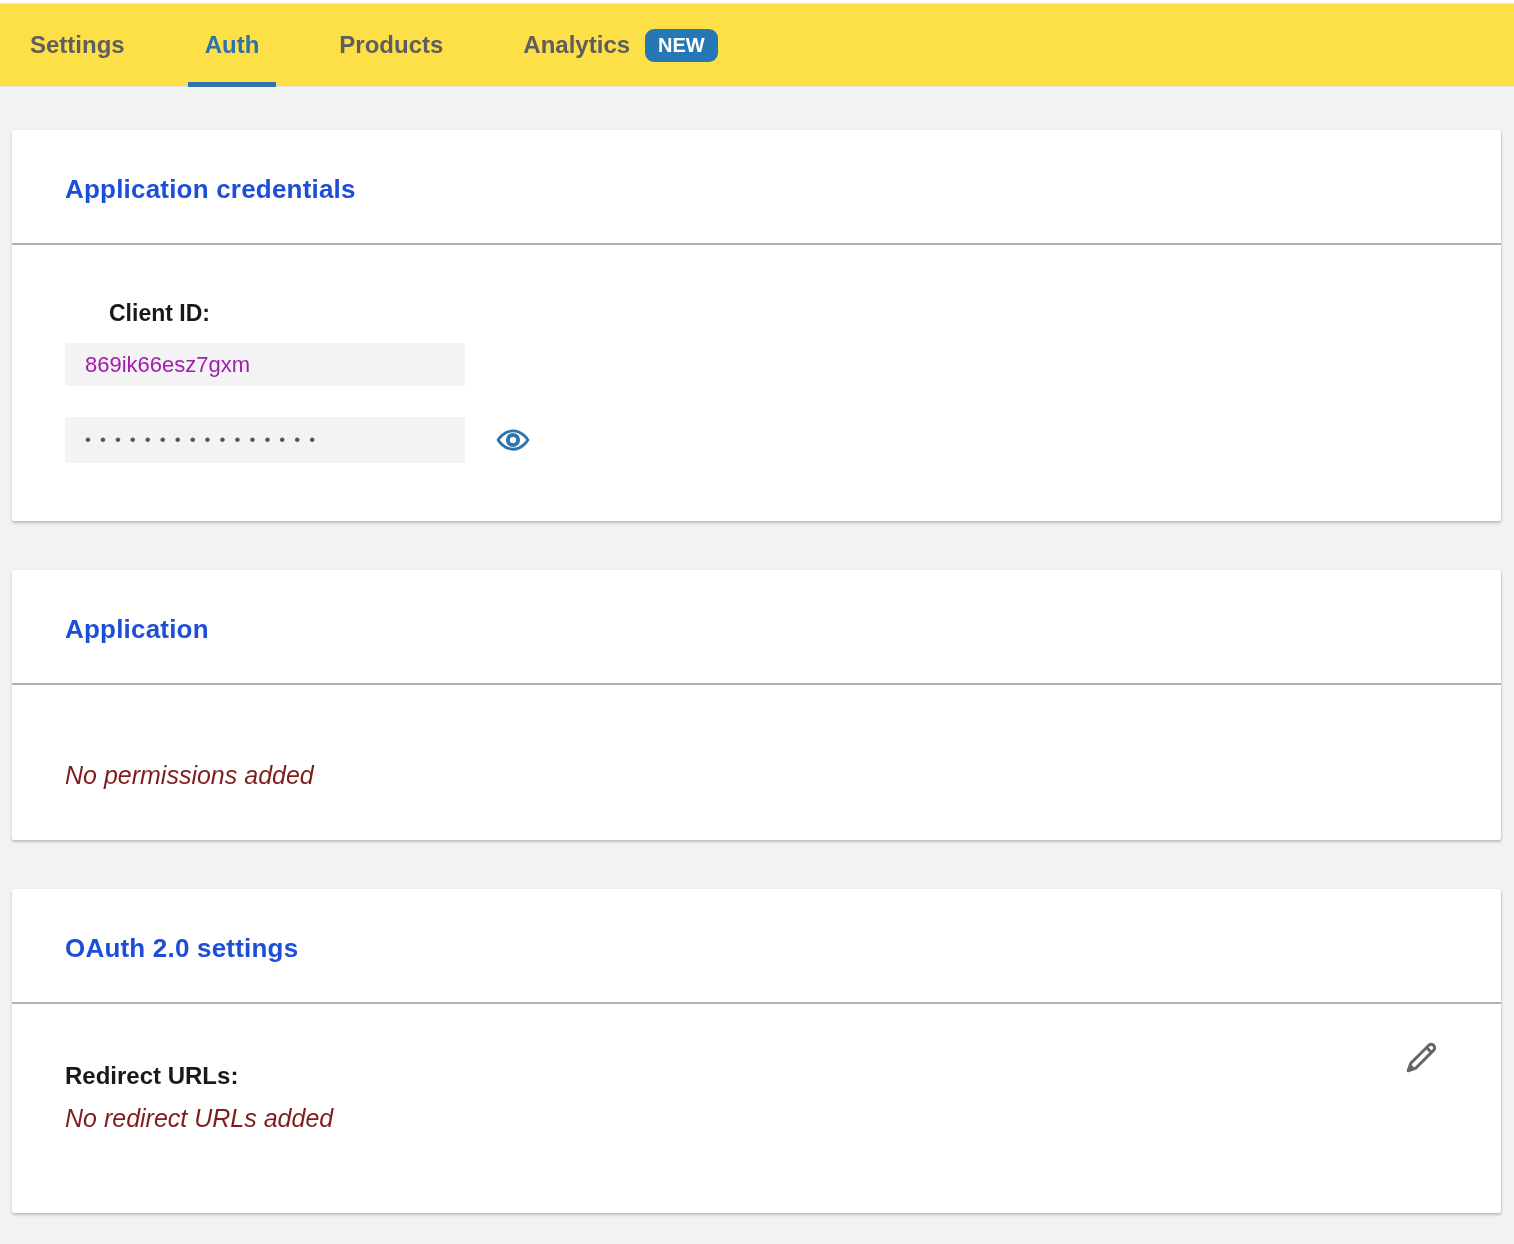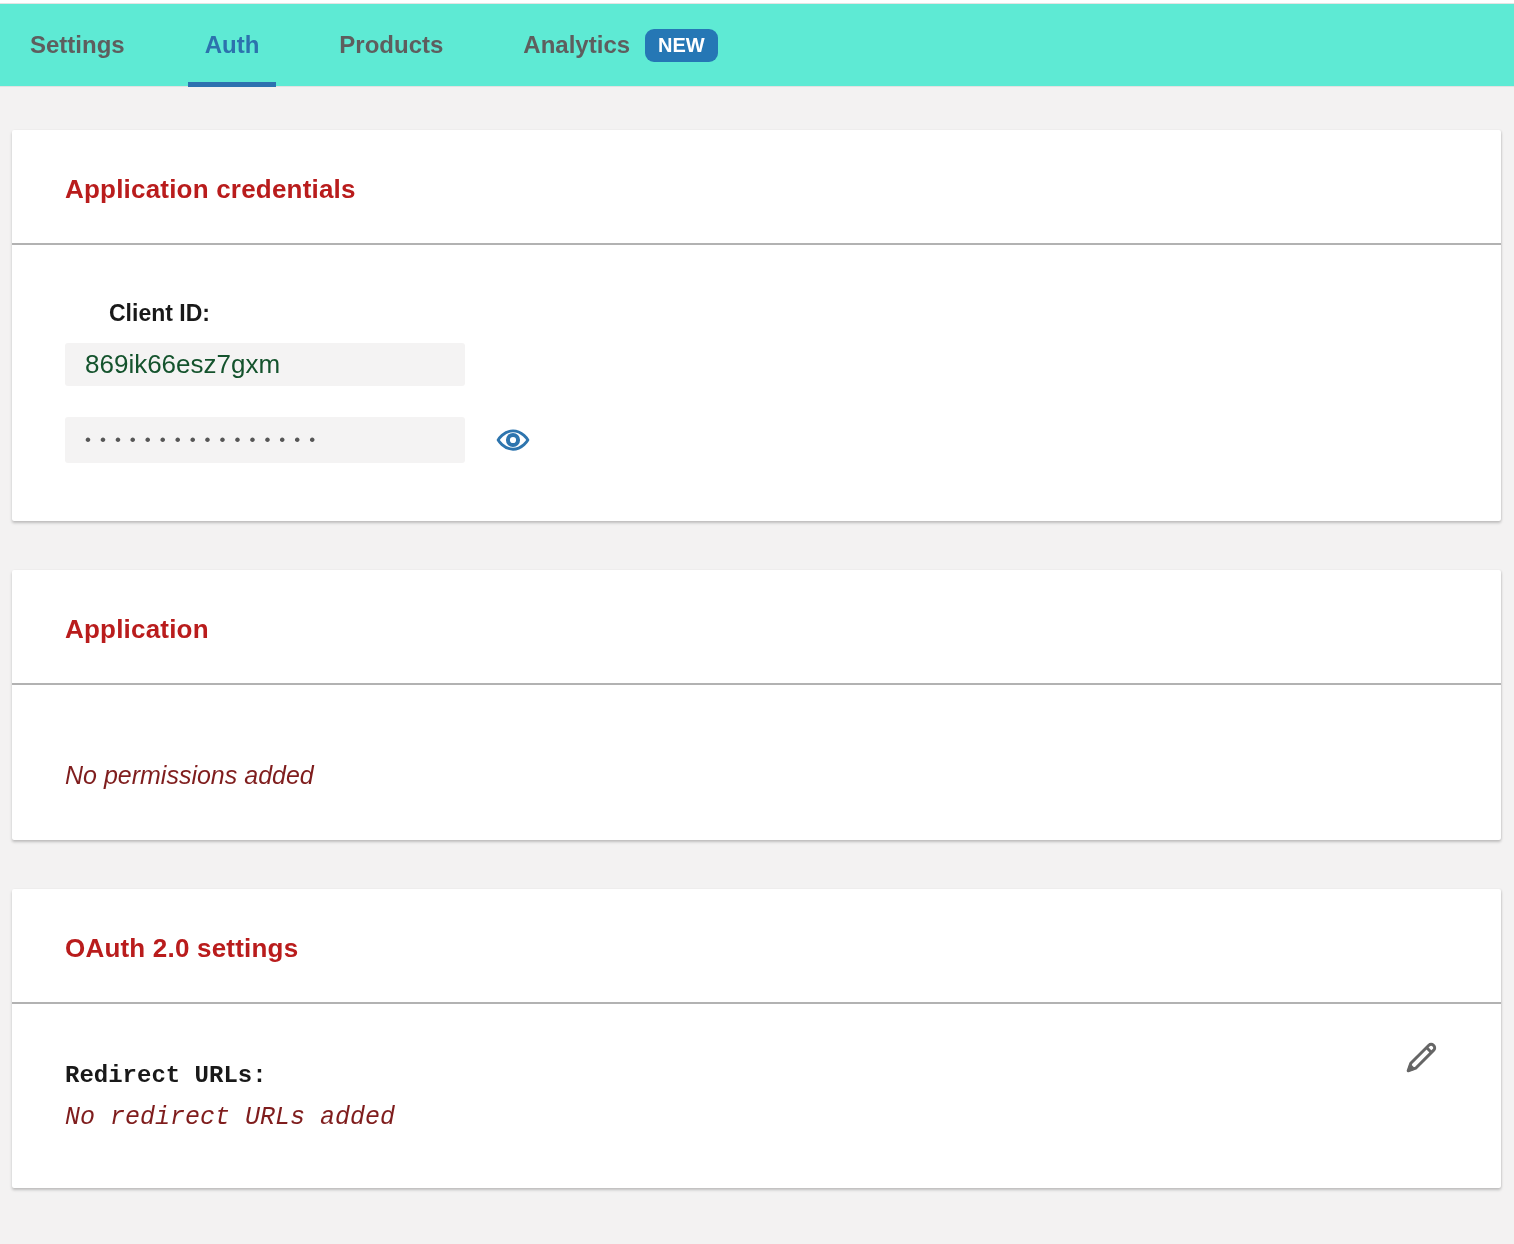--- a/index.html
+++ b/index.html
@@ -10,21 +10,21 @@
     color: #191919;
     width: 1514px;
     height: 1244px;
     overflow: hidden;
   }
 
   
   .topstrip { height: 4px; background: #ffffff; border-bottom: 1px solid #e4e4e4; }
   .tabbar {
     height: 83px;
-    background: #5eead4;
+    background: #fde047;
     border-bottom: 1px solid #e2e2e2;
     display: flex;
     align-items: center;
     padding-left: 30px;
   }
   .tab {
     position: relative;
     height: 100%;
     display: flex;
     align-items: center;
@@ -66,40 +66,40 @@
     margin-bottom: 49px;
   }
   .card:last-child { margin-bottom: 8px; }
   .card-header {
     padding: 44px 53px 38px;
     border-bottom: 2px solid #b2b2b2;
   }
   .card-header h2 {
     font-size: 26px;
     font-weight: 700;
-    color: #b91c1c;
+    color: #1d4ed8;
     letter-spacing: 0.2px;
   }
 
   
   .card-body.credentials { padding: 55px 53px 58px; }
   .field-label {
     font-size: 23px;
     font-weight: 700;
     color: #191919;
     margin-bottom: 16px;
     margin-left: 44px;
   }
   .value-box {
     width: 400px;
     height: 43px;
     background: #f4f3f3;
     border-radius: 3px;
-    font-size: 26px;
-    color: #14532d;
+    font-size: 22px;
+    color: #a21caf;
     line-height: 43px;
     padding-left: 20px;
     white-space: nowrap;
     overflow: hidden;
   }
   .gap-between-fields { height: 31px; }
   .secret-row { display: flex; align-items: center; }
   .value-box.secret {
     height: 46px;
     line-height: 46px;
@@ -120,21 +120,21 @@
 
   
   .card-body.permissions { padding: 76px 53px 50px; }
   .empty-text {
     font-size: 25px;
     font-style: italic;
     color: #7f1d1d;
   }
 
   
-  .card-body.oauth { position: relative; padding: 58px 53px 56px; font-family: Liberation Mono, monospace; }
+  .card-body.oauth { position: relative; padding: 58px 53px 80px; }
   .redirect-label {
     font-size: 24px;
     font-weight: 700;
     color: #191919;
     margin-bottom: 14px;
   }
   .edit-btn {
     position: absolute;
     top: 32px;
     right: 58px;

